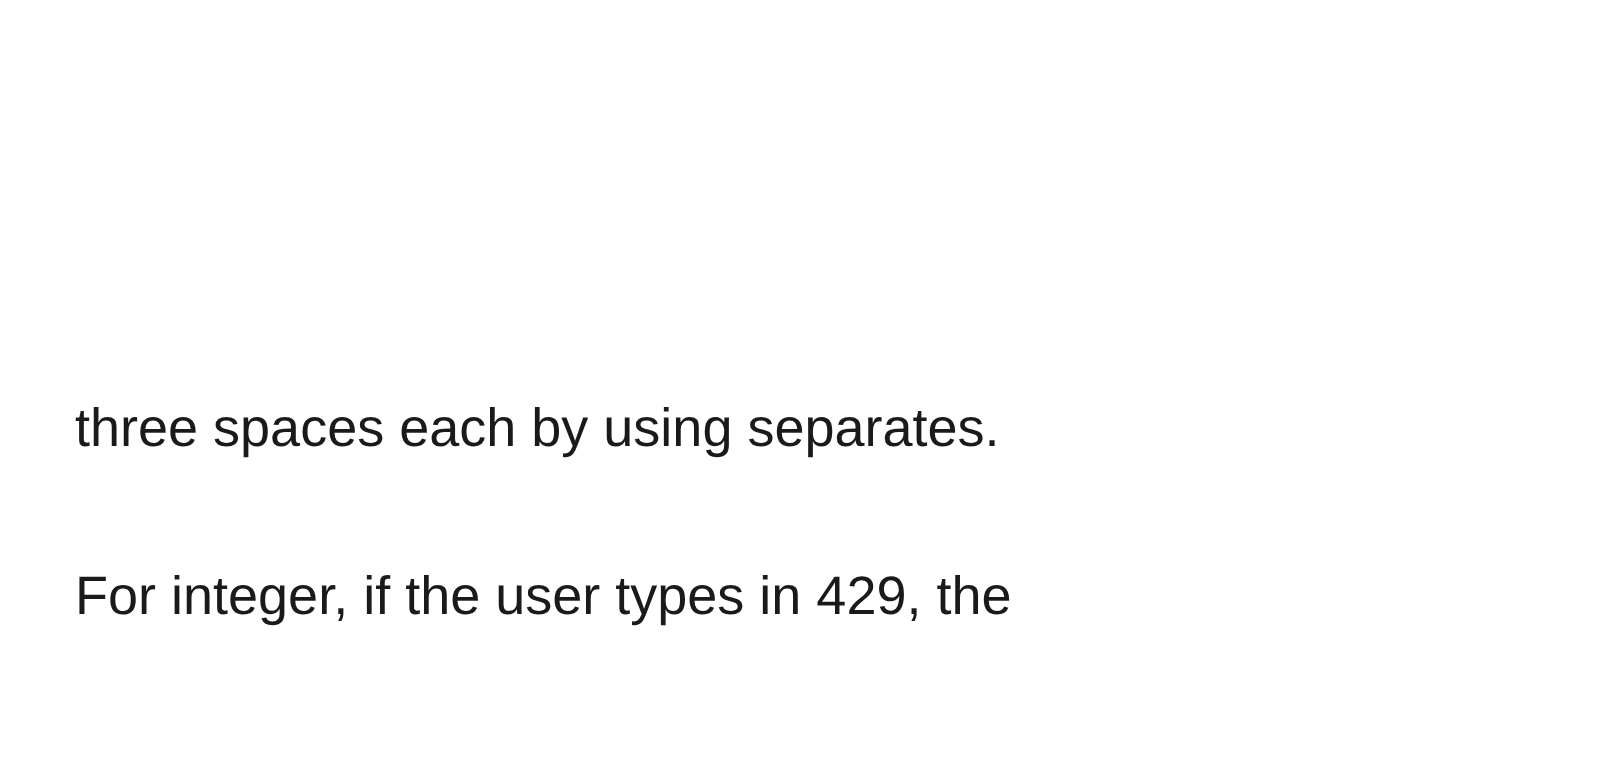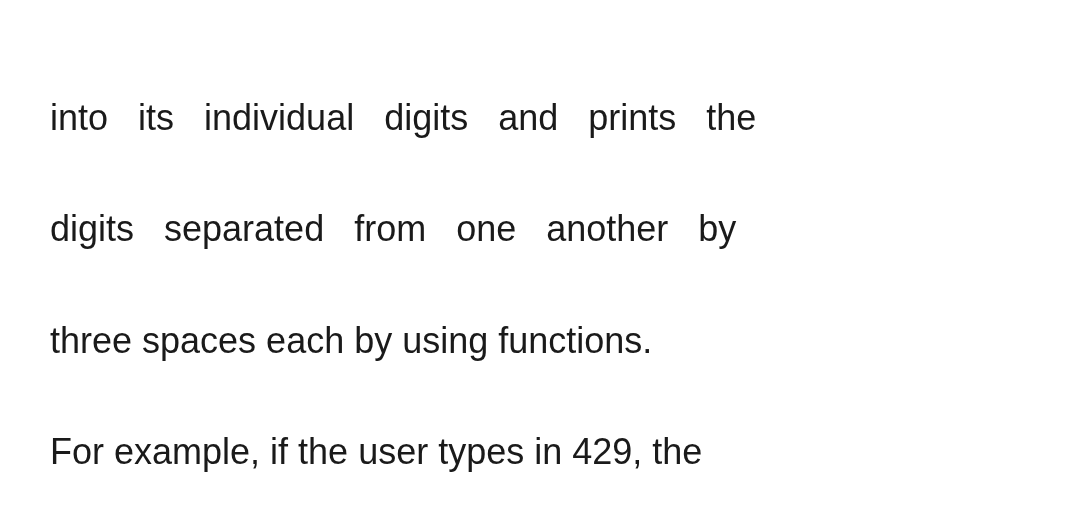--- a/index.html
+++ b/index.html
@@ -33,18 +33,18 @@
     .line {
       display: block;
     }
   </style>
 </head>
 <body>
 
 <div class="text-container">
   <br>
   <br>
-  <span class="line">into &nbsp; its &nbsp; individual &nbsp; digits &nbsp; and &nbsp; prints &nbsp; the</span><br>
-  <span class="line">digits &nbsp; separated &nbsp; from &nbsp; one &nbsp; another &nbsp; by</span><br>
-  <span class="line">three spaces each by using functions.</span><br>
-  <span class="line">For example, if the user types in 429, the</span><br>
+  <br>
+  <br>
+  <span class="line">three spaces each by using separates.</span><br>
+  <span class="line">For integer, if the user types in 429, the</span><br>
   
 </div>
 
 </body></html>

